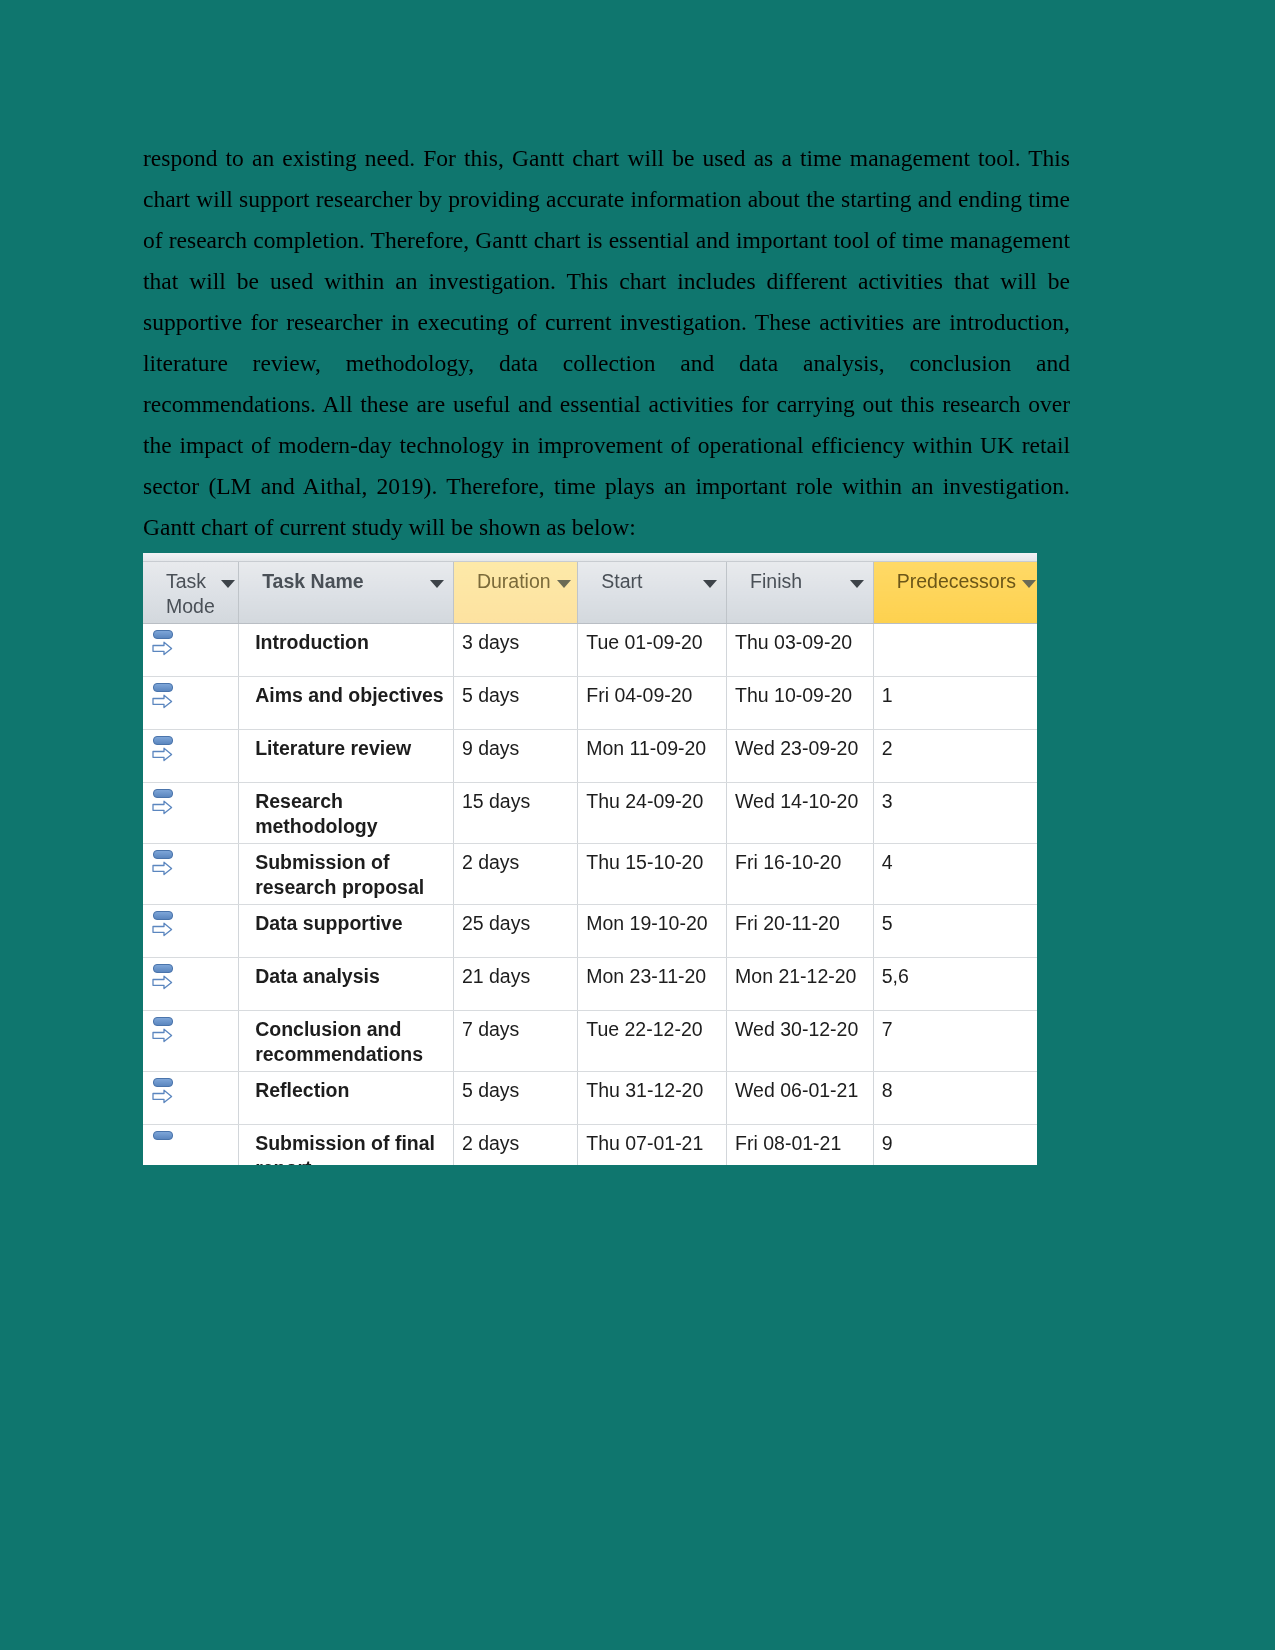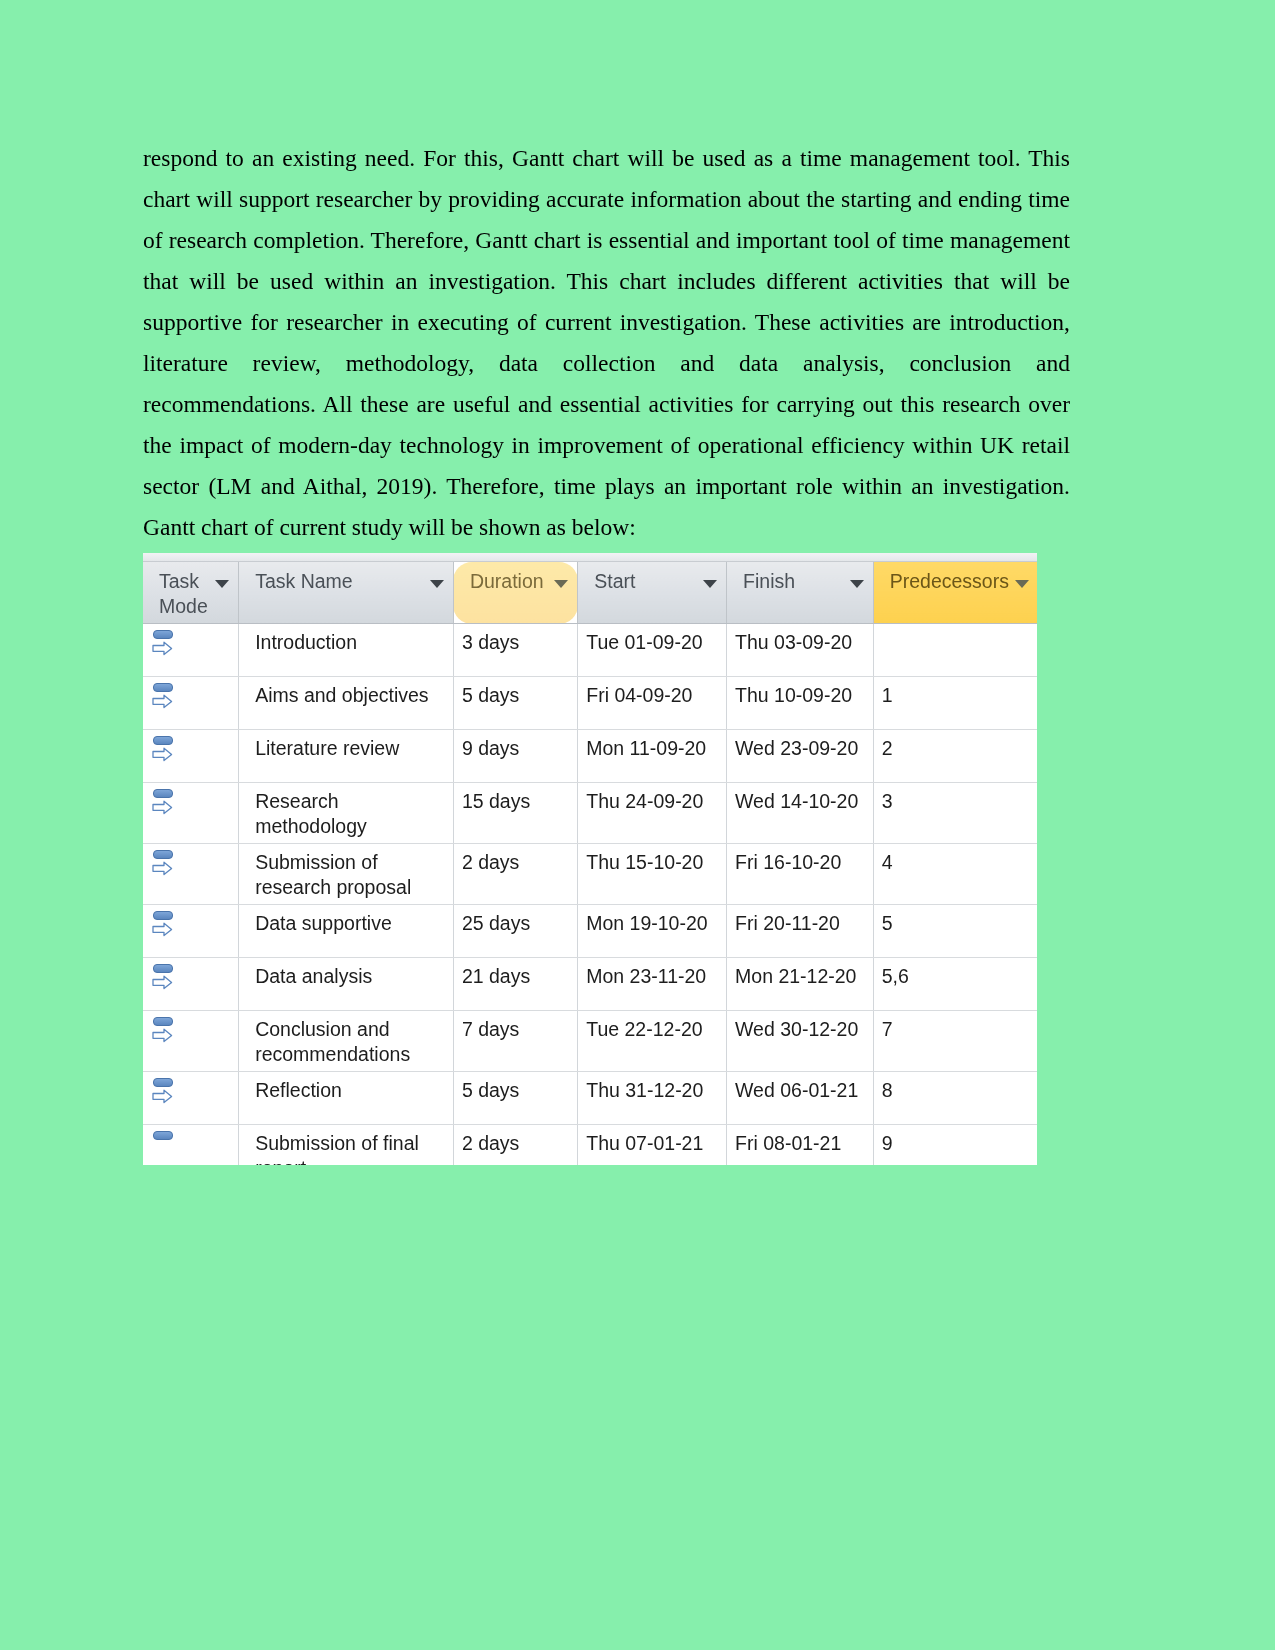--- a/index.html
+++ b/index.html
@@ -12,21 +12,21 @@
     width: 1275px;
     height: 1650px;
     position: relative;
     font-family: "Liberation Serif", "DejaVu Serif", serif;
     overflow: hidden;
   }
 
   .page {
     position: absolute;
     inset: 0;
-    background: #86efac;
+    background: #0f766e;
   }
 
   
   .body-text {
     position: absolute;
     left: 143px;
     top: 138px;
     width: 927px;
     font-size: 23.5px;
     line-height: 41px;
@@ -75,35 +75,35 @@
     padding: 6px 8px 4px 8px;
     font-size: 19.5px;
     color: #1d1d1d;
     box-sizing: border-box;
     line-height: 25px;
     background: #ffffff;
   }
 
   
   .col-mode    { width: 90px; }
-  .col-name    { width: 202px; }
-  .col-dur     { width: 117px; border-radius: 19px; }
+  .col-name    { width: 202px; font-weight: bold; }
+  .col-dur     { width: 117px; }
   .col-start   { width: 140px; }
   .col-finish  { width: 138px; margin-left: 36px; }
   .col-pred    { width: 154px; margin-top: 34px; }
 
   
   .pt-header .pt-cell {
     background: linear-gradient(to bottom, #e8eaed 0%, #dce0e5 55%, #d3d8dd 100%);
     border-bottom: 1px solid #b9bec4;
     border-right: 1px solid #bfc4c9;
     color: #4a5057;
     font-size: 19.5px;
     height: 56px;
-    padding: 7px 6px 4px 16px;
+    padding: 7px 6px 4px 23px;
     position: relative;
     line-height: 25px;
   }
   .pt-header .hdr-dur {
     background: linear-gradient(to bottom, #fde9a8 0%, #fde2a0 100%);
     color: #7a6a3a;
   }
   .pt-header .hdr-pred {
     background: linear-gradient(to bottom, #ffd966 0%, #fdd14f 100%);
     color: #6b5618;

